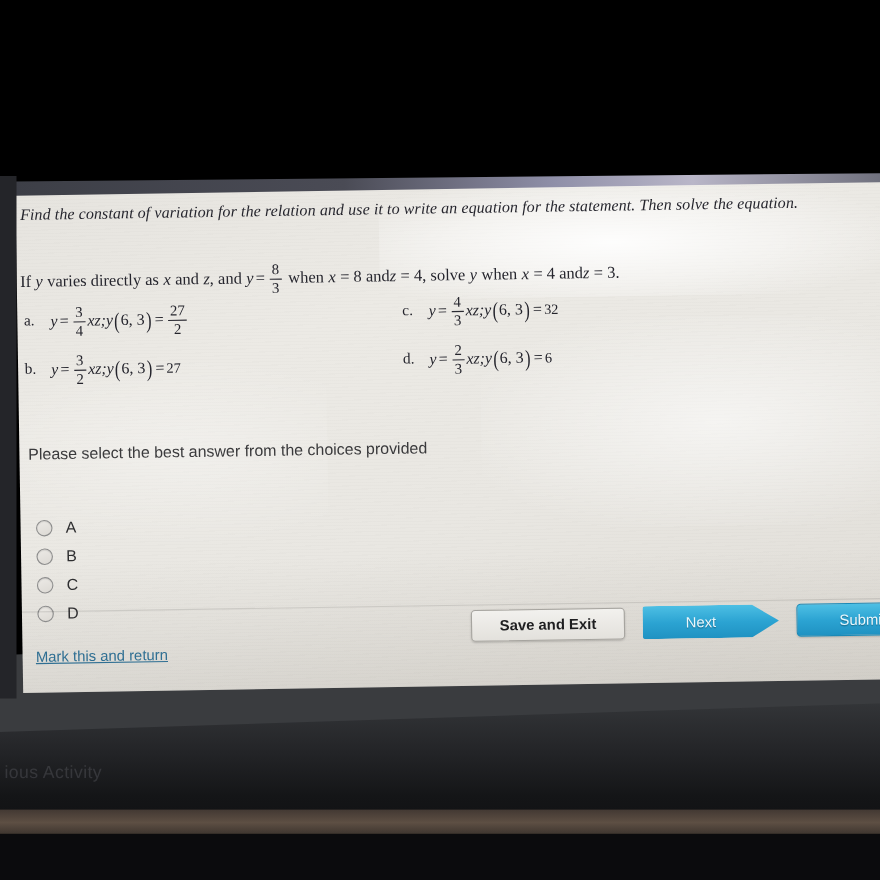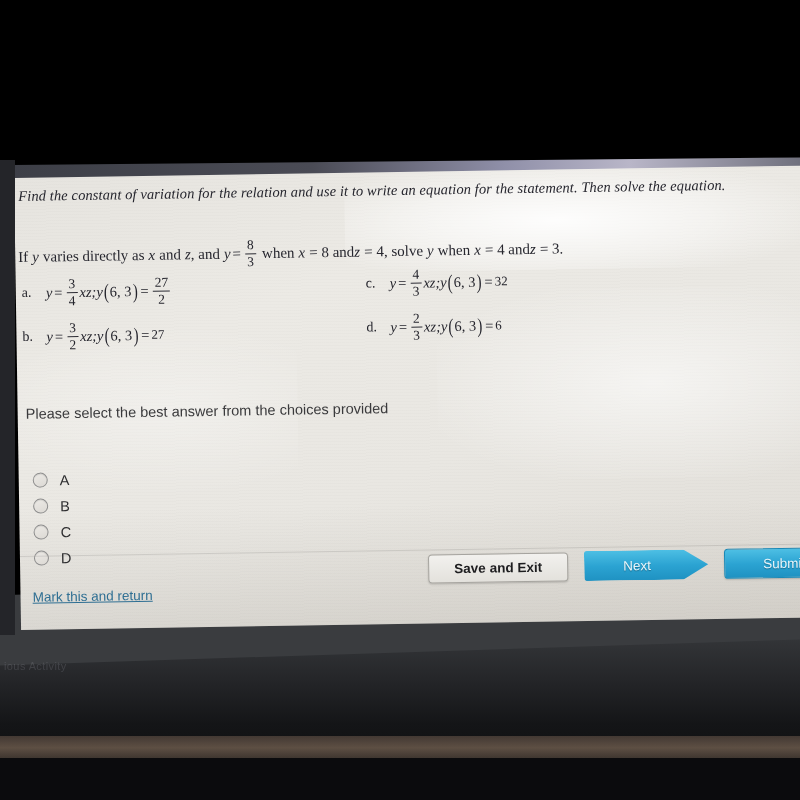--- a/index.html
+++ b/index.html
@@ -45,22 +45,22 @@
   }
   .desk-dark {
     position: absolute;
     left: 0; top: 758px;
     width: 800px; height: 42px;
     background: #0b0b0d;
   }
 
   .faint-os-text {
     position: absolute;
-    left: 4px; top: 660px;
-    font-size: 11px;
+    left: 4px; top: 694px;
+    font-size: 16px;
     letter-spacing: .4px;
     color: rgba(190,195,205,.16);
     white-space: nowrap;
     user-select: none;
   }
 
   
   .chrome-band {
     position: absolute;
     left: 12px; top: 165px;

